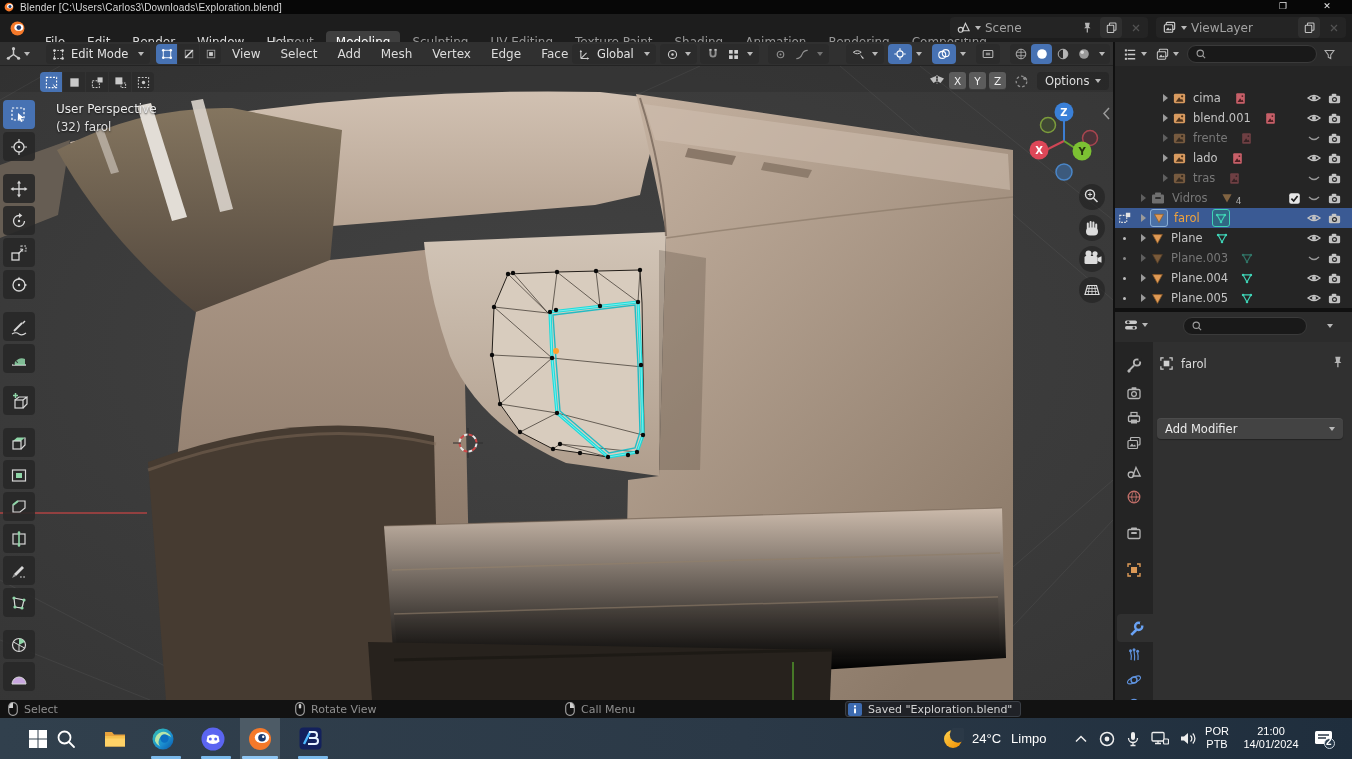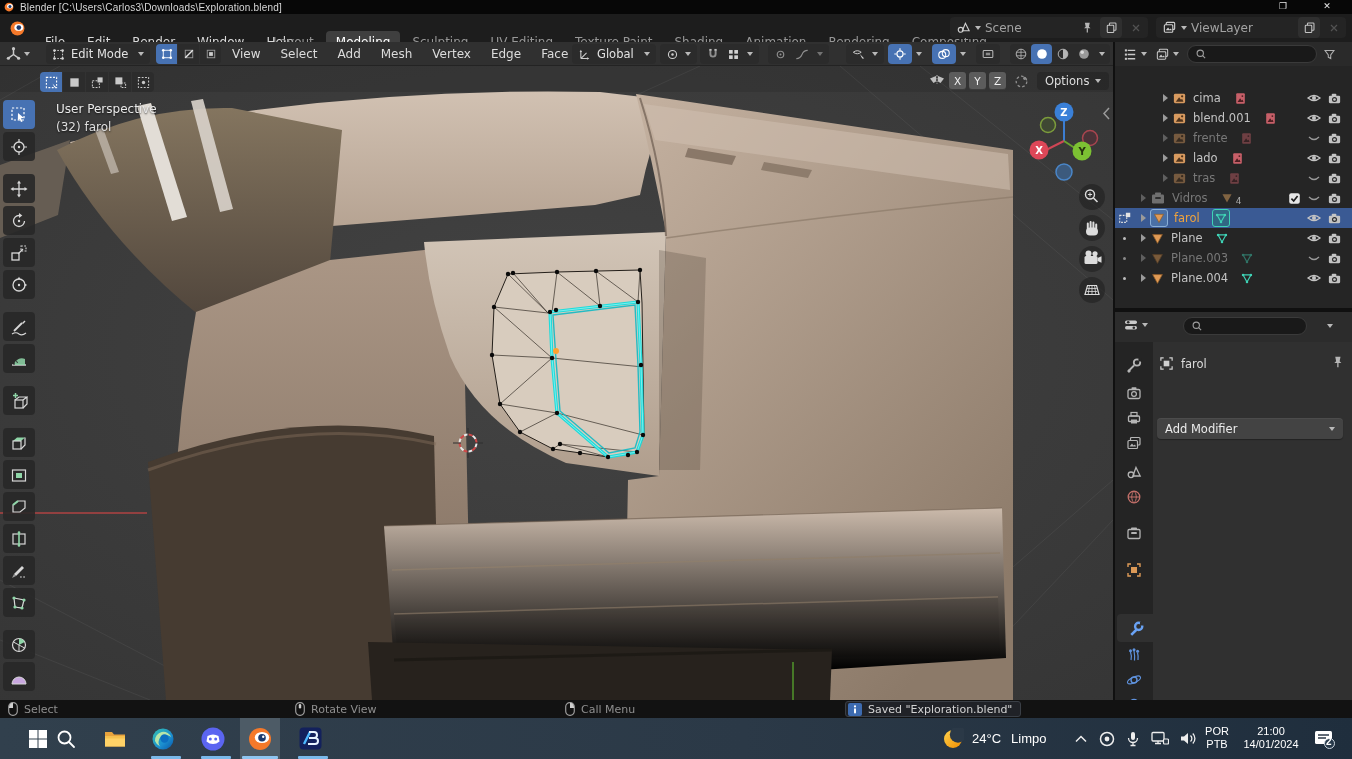--- a/index.html
+++ b/index.html
@@ -595,20 +595,39 @@
           </svg>
         </span>
     </div>
     <div class="olrow pl1" style="top:202px">
       <span class="ab" style="left:8px;width:3px;height:3px;border-radius:2px;background:#bdbdbd"></span>
       <span class="exr"></span>
       <svg width="15" height="15" viewBox="0 0 16 16">
           <use href="#sy-tri"></use>
         </svg>
       <span class="lbl">Plane.004</span>
+      <svg style="margin-left:8px" width="14" height="14" viewBox="0 0 16 16">
+          <use href="#sy-trid"></use>
+        </svg>
+      <span class="orow">
+          <svg width="16" height="16" viewBox="0 0 16 16">
+            <use href="#sy-eye"></use>
+          </svg>
+          <svg width="15" height="15" viewBox="0 0 16 16">
+            <use href="#sy-cam"></use>
+          </svg>
+        </span>
+    </div>
+    <div class="olrow pl1" style="top:222px">
+      <span class="ab" style="left:8px;width:3px;height:3px;border-radius:2px;background:#bdbdbd"></span>
+      <span class="exr"></span>
+      <svg width="15" height="15" viewBox="0 0 16 16">
+          <use href="#sy-tri"></use>
+        </svg>
+      <span class="lbl">Plane.005</span>
       <svg style="margin-left:8px" width="14" height="14" viewBox="0 0 16 16">
           <use href="#sy-trid"></use>
         </svg>
       <span class="orow">
           <svg width="16" height="16" viewBox="0 0 16 16">
             <use href="#sy-eye"></use>
           </svg>
           <svg width="15" height="15" viewBox="0 0 16 16">
             <use href="#sy-cam"></use>
           </svg>

